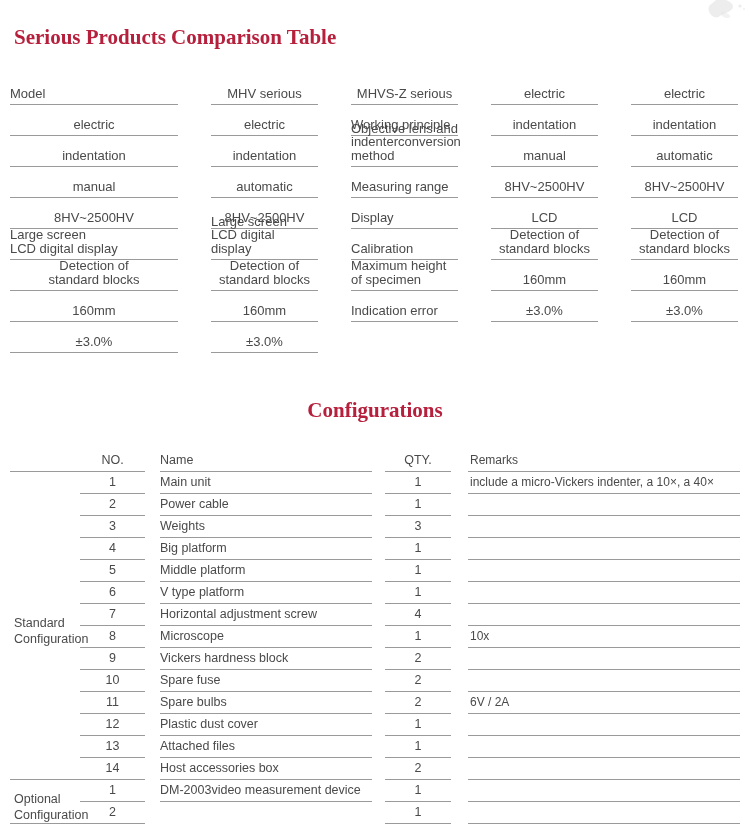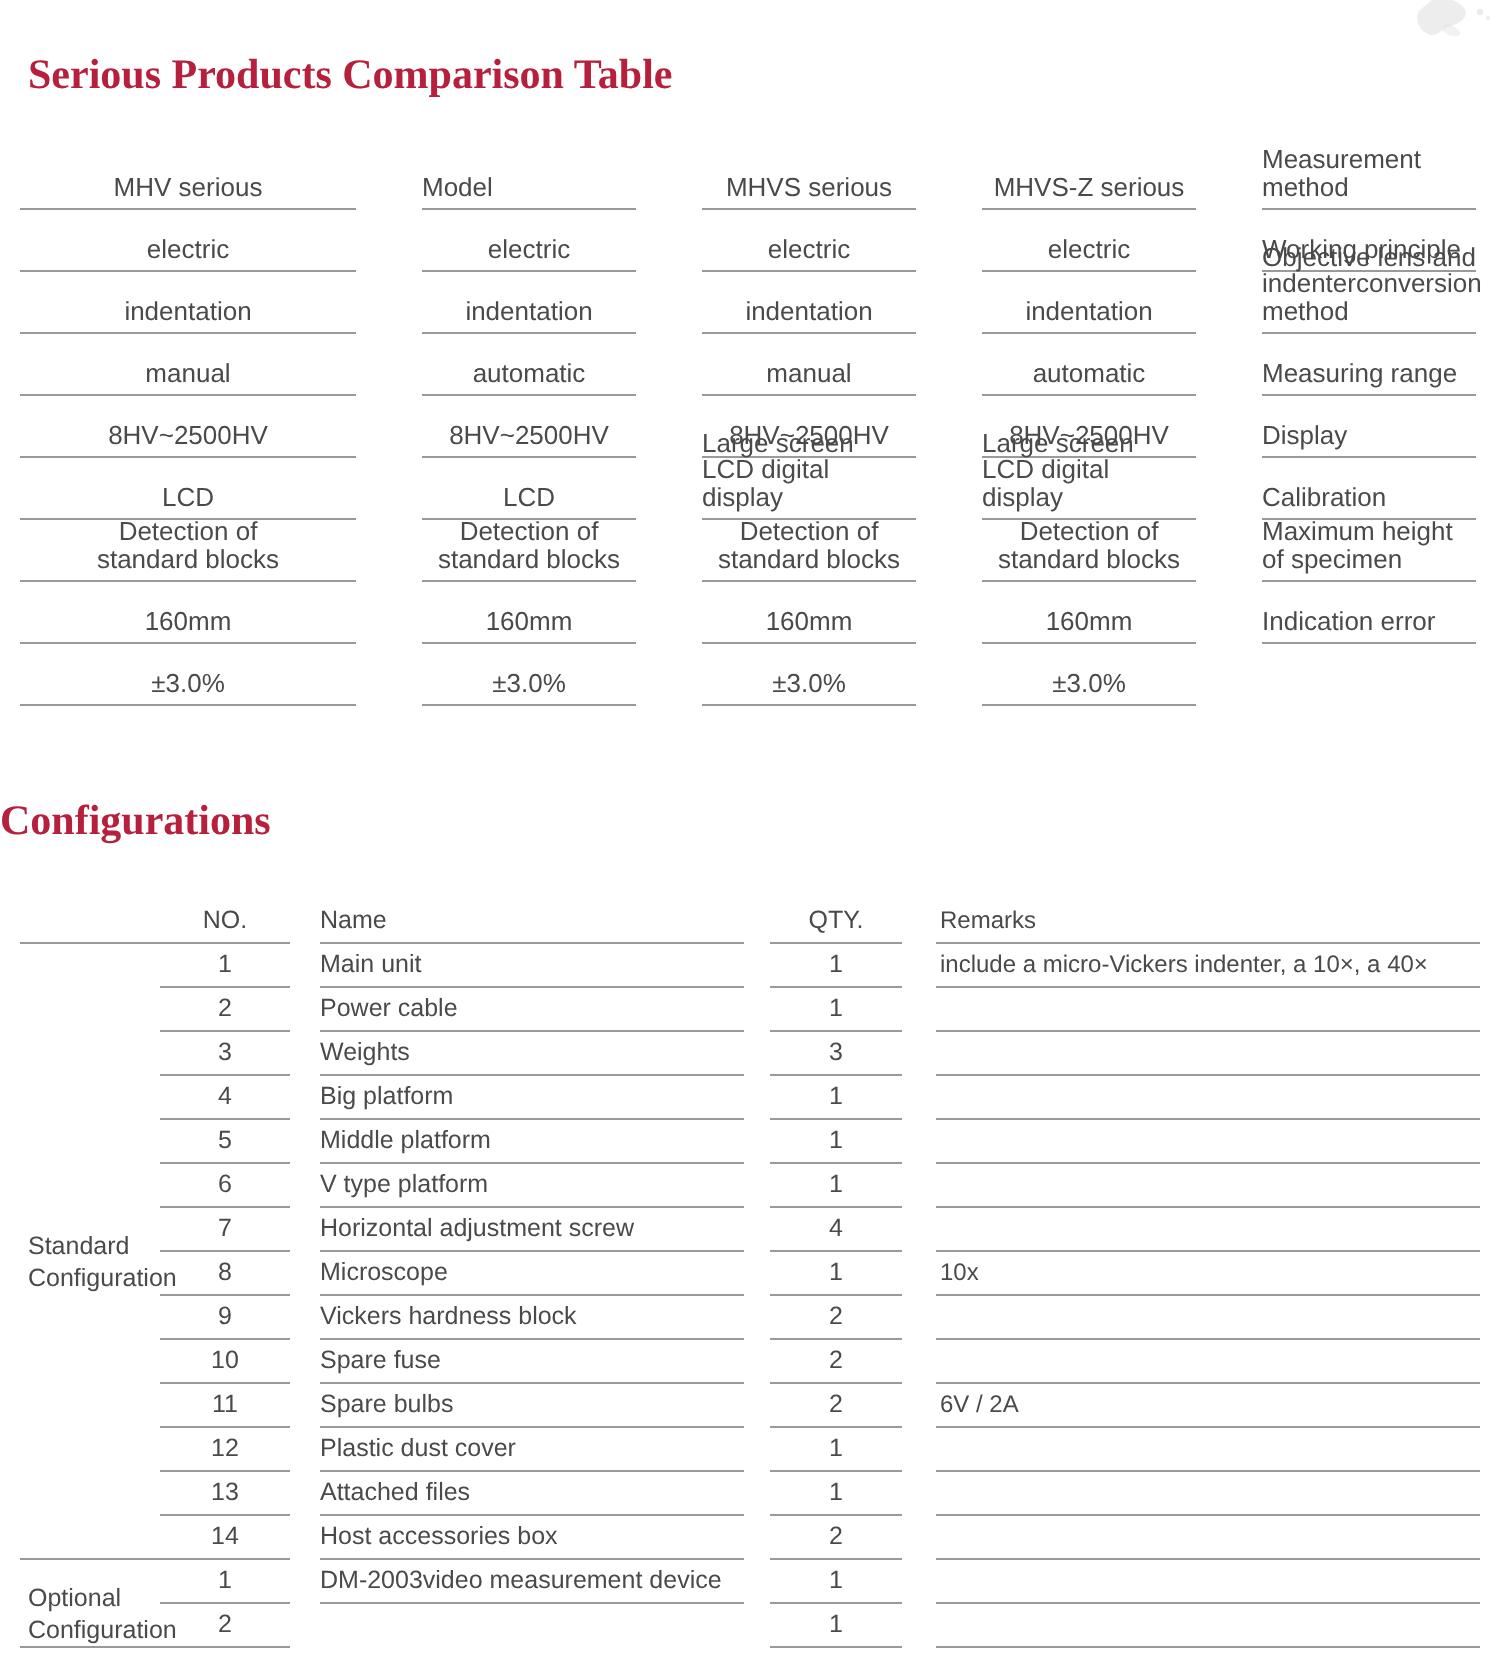--- a/index.html
+++ b/index.html
@@ -10,21 +10,21 @@
     -webkit-font-smoothing:antialiased;
   }
   .watermark{position:absolute;top:0;right:2px;pointer-events:none;}
 
   
   .sec-title{
     font-family:"Liberation Serif","DejaVu Serif",serif;
     font-weight:bold;color:#b6203c;font-size:21px;line-height:26px;margin:0;
   }
   #title1{margin:24px 0 0 14px;}
-  #title2{margin:44px 0 0 0;font-family:Liberation Serif, serif;}
+  #title2{margin:44px 0 0 0;text-align:center;font-family:Liberation Serif, serif;}
 
   
   .cmp{
     display:grid;
     grid-template-columns:168px repeat(4,107px);
     column-gap:33px;
     grid-auto-rows:31px;
     margin:24px 12px 0 10px;
     font-size:13px;
   }
@@ -76,26 +76,24 @@
 <svg class="watermark" width="58" height="44" viewBox="0 0 58 44">
   <path d="M26 0c6-2 13 0 16 4 3 4-2 8-7 9-4 1-6 6-11 4-5-2-7-9-4-12z" fill="#d8d8d8" opacity="0.45"></path>
   <path d="M34 12c3 1 7 3 6 5-1 2-6 1-8-1-2-2 0-4 2-4z" fill="#dedede" opacity="0.4"></path>
   <circle cx="50" cy="6" r="1.6" fill="#d9d9d9" opacity="0.5"></circle>
   <circle cx="54" cy="9" r="1.1" fill="#dddddd" opacity="0.45"></circle>
 </svg>
 
 <h1 id="title1" class="sec-title">Serious Products Comparison Table</h1>
 
 <div class="cmp">
+  <div class="cell lbl">Model</div>
   <div class="cell v">MHV serious</div>
-  <div class="cell lbl">Model</div>
-  <div class="cell v">MHVS serious</div>
   <div class="cell v">MHVS-Z serious</div>
 
-  <div class="cell lbl">Measurement method</div>
   <div class="cell v">electric</div>
   <div class="cell v">electric</div>
   <div class="cell v">electric</div>
   <div class="cell v">electric</div>
 
   <div class="cell lbl">Working principle</div>
   <div class="cell v">indentation</div>
   <div class="cell v">indentation</div>
   <div class="cell v">indentation</div>
   <div class="cell v">indentation</div>

